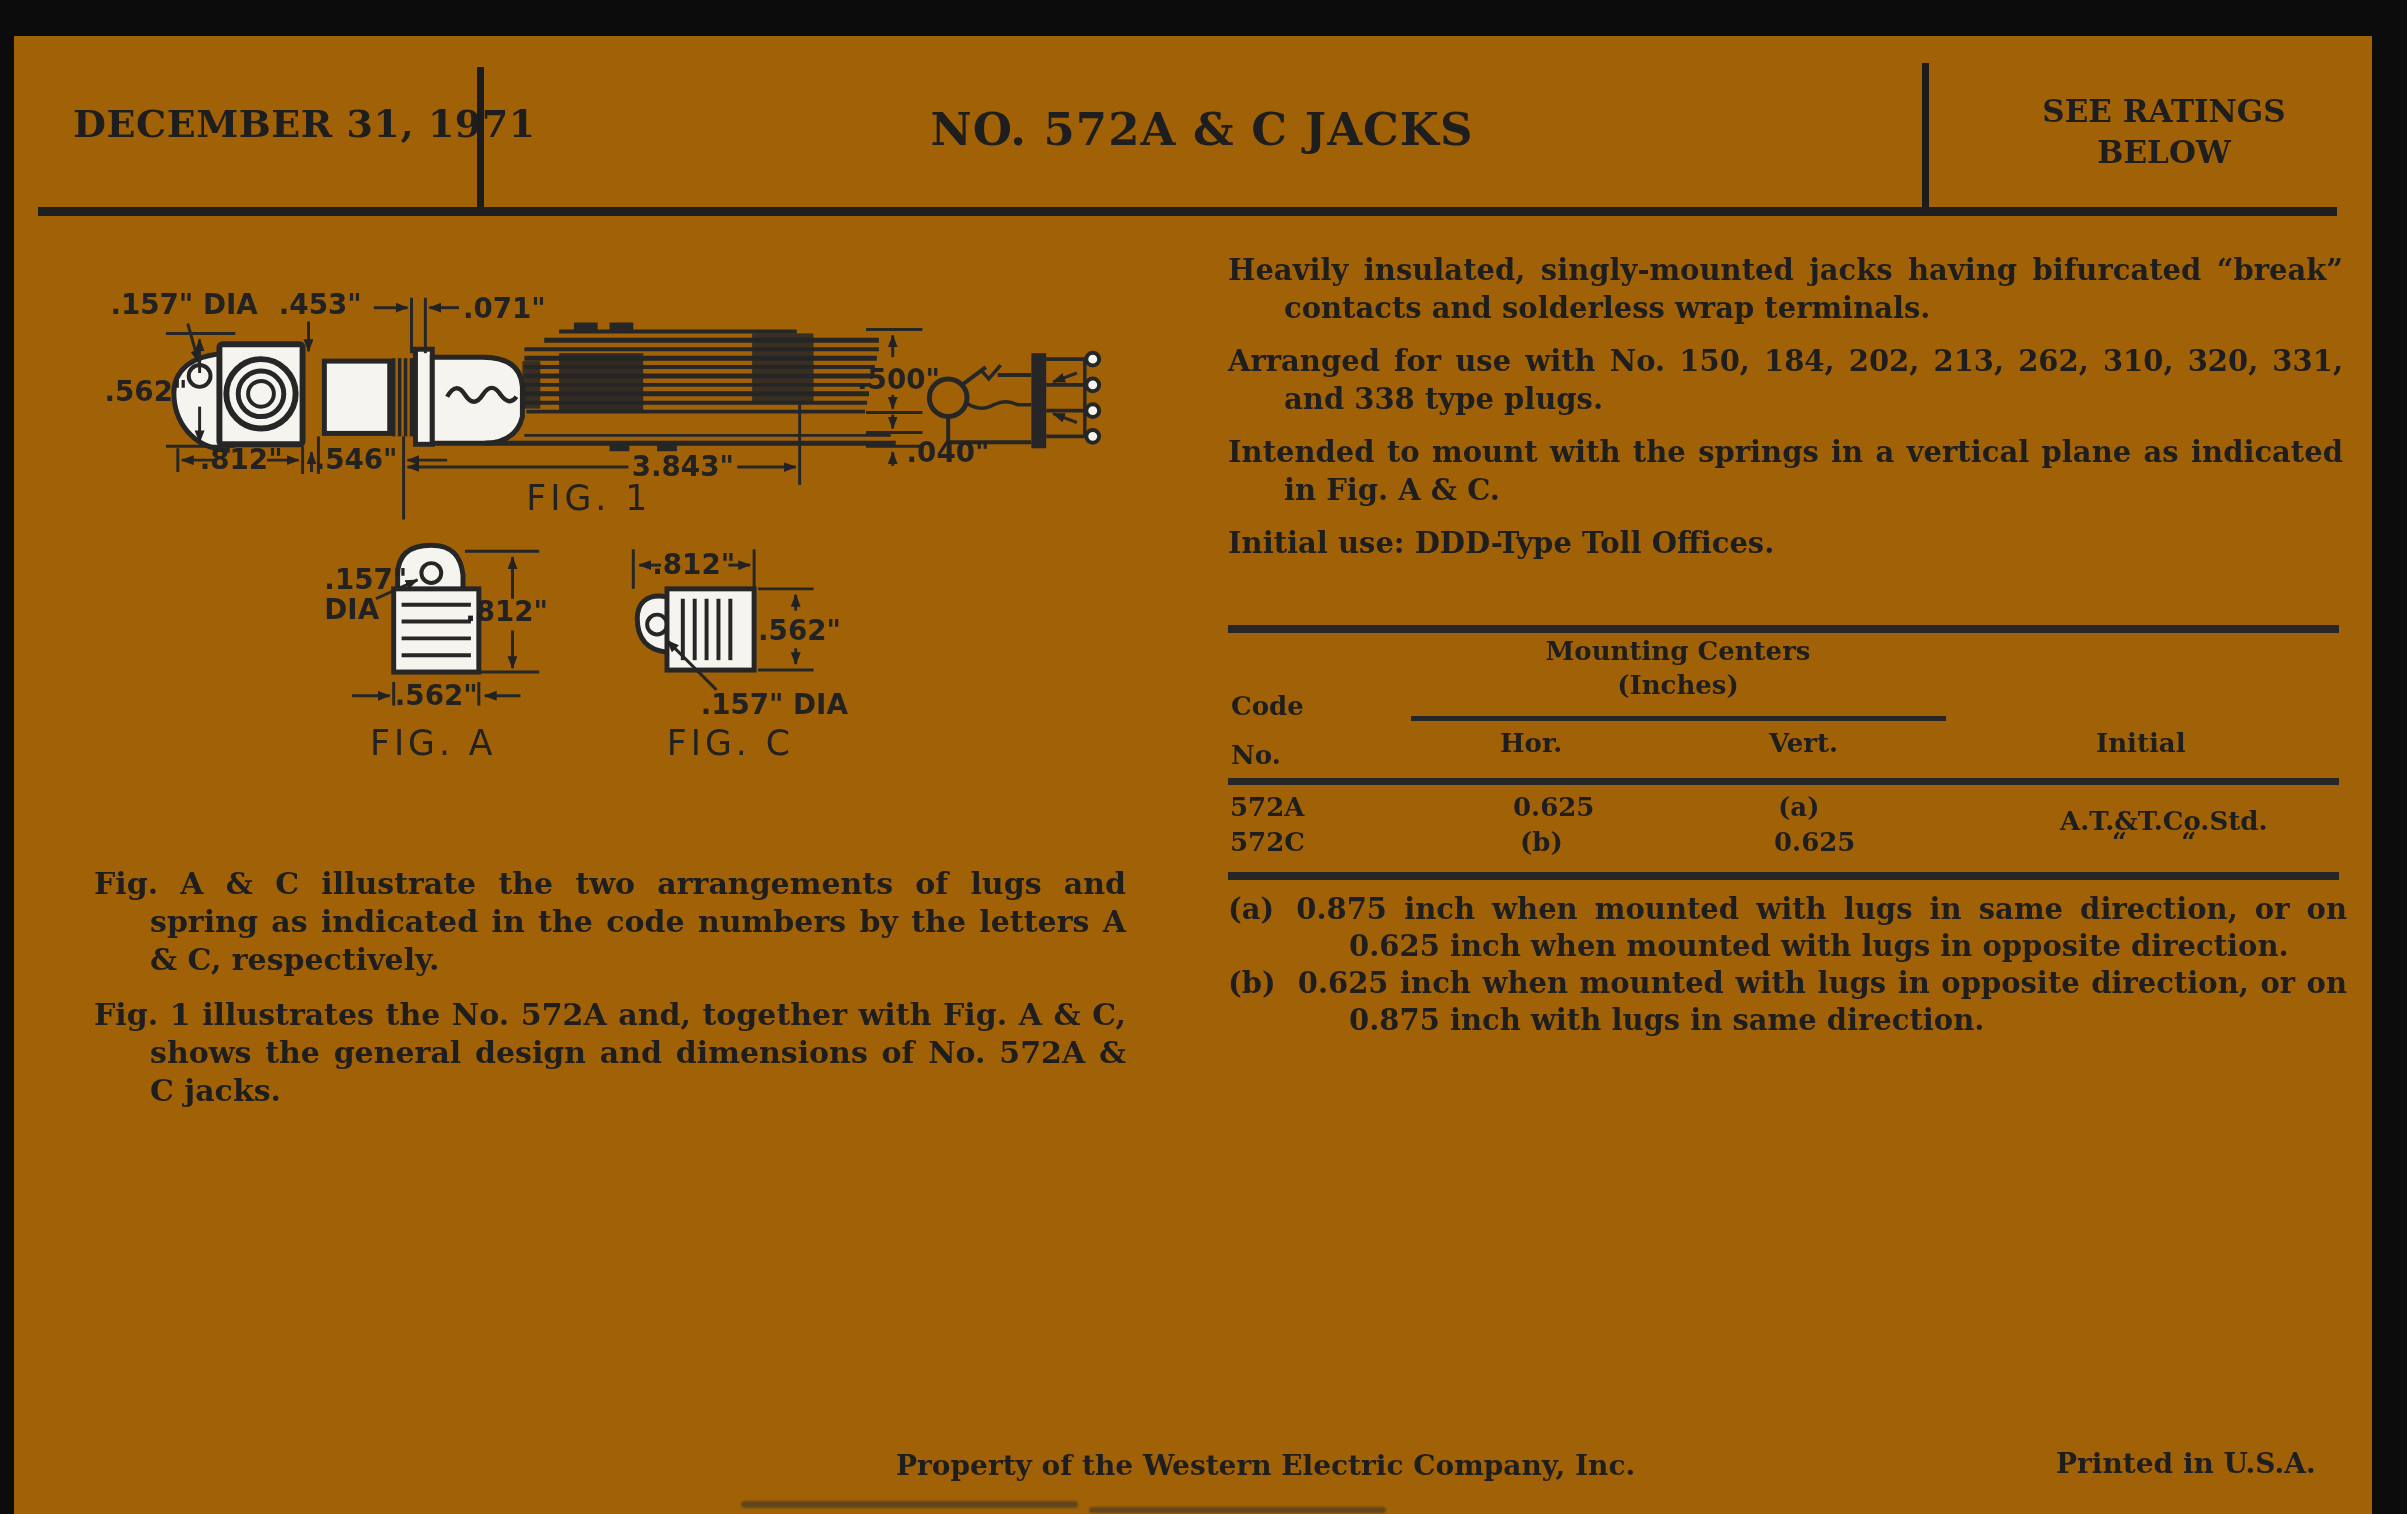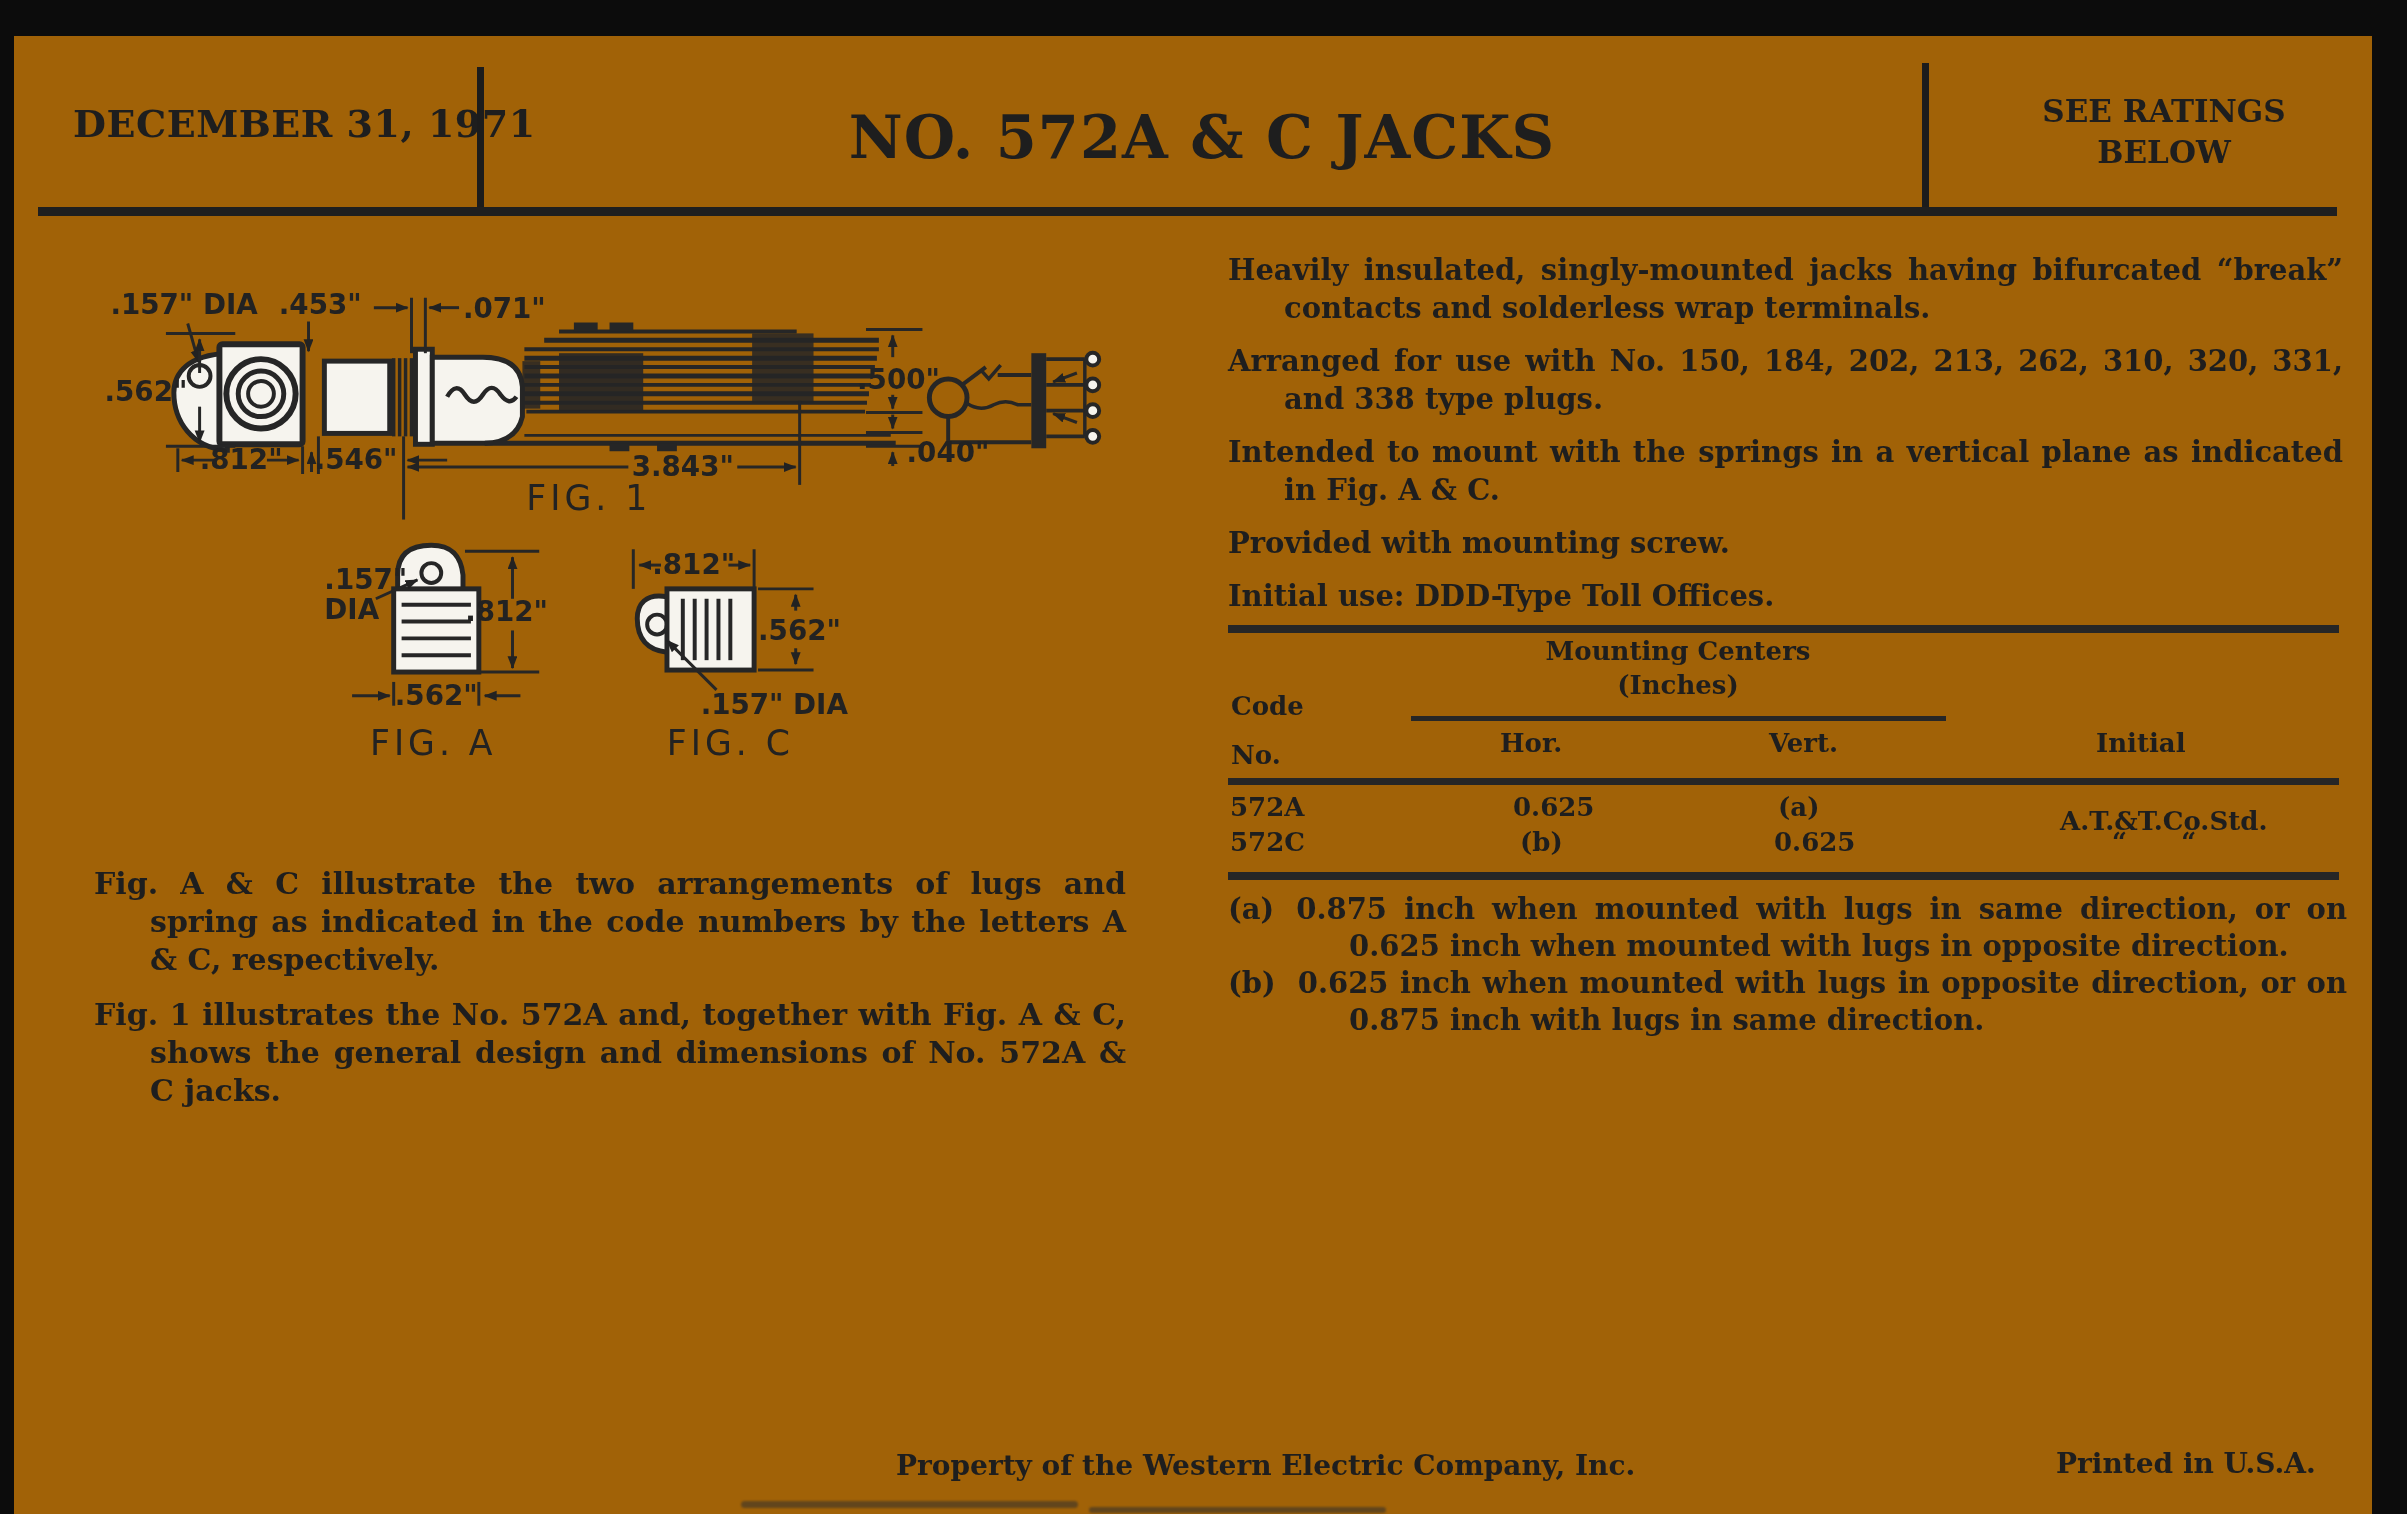--- a/index.html
+++ b/index.html
@@ -10,21 +10,21 @@
     color:#1e1e1e;
   }
   .page{position:absolute;left:0;top:0;width:2408px;height:1515px;background:#a16207;}
   .edge{position:absolute;background:#0c0c0c;}
   .edge-top{left:0;top:0;width:2408px;height:36px;}
   .edge-left{left:0;top:0;width:14px;height:1515px;}
   .edge-right{left:2372px;top:0;width:36px;height:1515px;}
 
   .abs{position:absolute;}
   .hdr-date{left:73px;top:101px;font-size:38px;font-weight:700;letter-spacing:0.5px;white-space:nowrap;}
-  .hdr-title{left:1202px;top:103px;transform:translateX(-50%);font-size:59px;font-weight:700;letter-spacing:1px;white-space:nowrap;}
+  .hdr-title{left:1202px;top:103px;transform:translateX(-50%);font-size:45px;font-weight:700;letter-spacing:1px;white-space:nowrap;}
   .hdr-ratings{left:2164px;top:91px;transform:translateX(-50%);font-size:31px;font-weight:700;line-height:41px;text-align:center;white-space:nowrap;}
   .vrule{position:absolute;width:7px;background:#1c1c1c;}
   .vrule1{left:477px;top:67px;height:141px;}
   .vrule2{left:1922px;top:63px;height:145px;}
   .hdr-rule{left:38px;top:207px;width:2299px;height:9px;background:#1f1f1f;}
 
   .notes{line-height:38px;text-align:justify;}
   .notes p{margin:0 0 15px 0;padding-left:56px;text-indent:-56px;}
   .left-notes{left:94px;top:865px;width:1032px;font-size:30px;font-weight:700;}
   .left-notes p{margin-bottom:17px;}
@@ -239,21 +239,20 @@
 
   <div class="abs notes left-notes">
     <p>Fig. A &amp; C illustrate the two arrangements of lugs and spring as indicated in the code numbers by the letters A &amp; C, respectively.</p>
     <p>Fig. 1 illustrates the No. 572A and, together with Fig. A &amp; C, shows the general design and dimensions of No. 572A &amp; C jacks.</p>
   </div>
 
   <div class="abs notes right-notes">
     <p>Heavily insulated, singly-mounted jacks having bifurcated “break” contacts and solderless wrap terminals.</p>
     <p>Arranged for use with No. 150, 184, 202, 213, 262, 310, 320, 331, and 338 type plugs.</p>
     <p>Intended to mount with the springs in a vertical plane as indicated in Fig. A &amp; C.</p>
-    <p>Provided with mounting screw.</p>
     <p>Initial use: DDD-Type Toll Offices.</p>
   </div>
 
   <div class="abs spec-table">
     <div class="trule t-top"></div>
     <span class="tcell" style="left:450px;top:14px;transform:translateX(-50%);">Mounting Centers</span>
     <span class="tcell" style="left:450px;top:48px;transform:translateX(-50%);">(Inches)</span>
     <div class="trule t-sub"></div>
     <span class="tcell" style="left:3px;top:69px;">Code</span>
     <span class="tcell" style="left:3px;top:106px;margin-top:12px;">No.</span>

